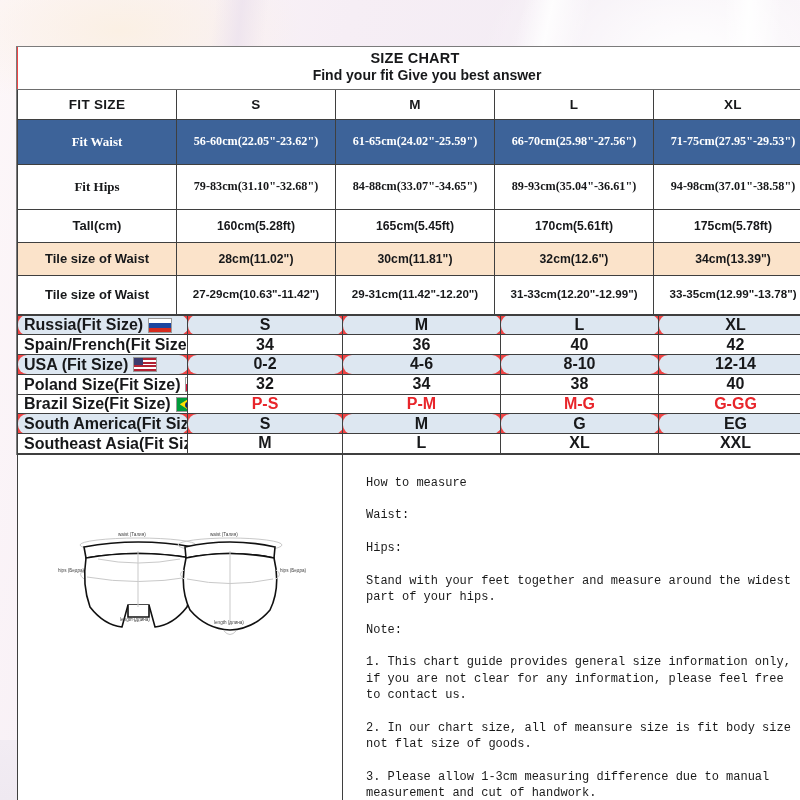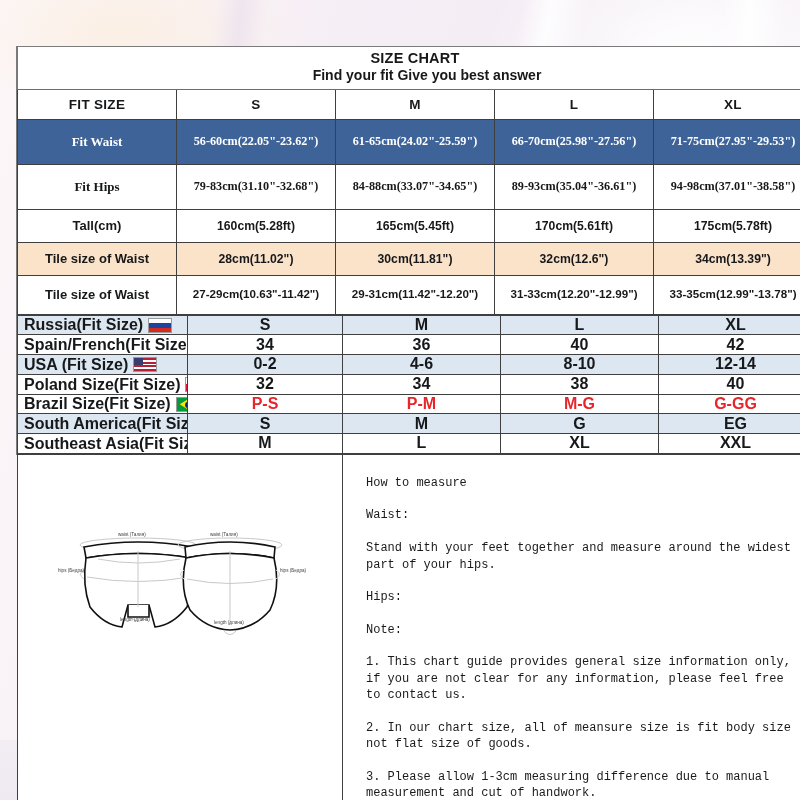--- a/index.html
+++ b/index.html
@@ -51,21 +51,21 @@
   .r-tall{height:45px;font-family:Liberation Serif, serif;}
   .r-mid{height:39px;}
   .r-sm{height:33px;}
   .lbl{font-size:13px;}
   .val{font-size:12.2px;}
   .val-sm{font-size:11.6px;}
   .wrapcell{line-height:1.25;}
   .clip{line-height:1.18;}
   .ctry-name{text-align:left;padding-left:6px;position:relative;white-space:nowrap;}
   .ctry-name .nm{display:inline-block;vertical-align:middle;}
-  .lightblue td{background:#dde7f1;}
+  .lightblue td{background:#dde7f1;border-radius:9px;}
   .plain td{background:#fff;}
   .redtxt{color:#e8252b;}
 
   .flag{display:inline-block;vertical-align:middle;margin-left:5px;
         width:22px;height:13px;border:1px solid #9a9a9a;position:relative;overflow:hidden;}
   .f-ru{background:linear-gradient(180deg,#fff 0 33.3%,#1b46a0 33.3% 66.6%,#d52b1e 66.6% 100%);}
   .f-us{background:repeating-linear-gradient(180deg,#b22234 0 1.9px,#fff 1.9px 3.7px);}
   .f-us:after{content:"";position:absolute;left:0;top:0;width:9px;height:7px;background:#3c3b6e;}
   .f-pl{background:linear-gradient(180deg,#fff 0 50%,#dc143c 50% 100%);}
   .f-ua{background:linear-gradient(180deg,#005bbb 0 50%,#ffd500 50% 100%);}
@@ -250,21 +250,21 @@
       <span class="dlabel" style="left:192px;top:77px;">waist (Талия)</span>
       <span class="dlabel" style="left:40px;top:113px;">hips (Бедра)</span>
       <span class="dlabel" style="left:262px;top:113px;">hips (Бедра)</span>
       <span class="dlabel" style="left:102px;top:162px;">length (длина)</span>
       <span class="dlabel" style="left:196px;top:165px;">length (длина)</span>
     </div>
 
     <div id="howto">
       <p>How to measure</p>
       <p>Waist:</p>
+      <p>Hips:</p>
       <p>Stand with your feet together and measure around the widest part of your hips.</p>
-      <p>Hips:</p>
       <p>Note:</p>
       <p>1. This chart guide provides general size information only, if you are not clear for any information, please feel free to contact us.</p>
       <p>2. In our chart size, all of meansure size is fit body size not flat size of goods.</p>
       <p>3. Please allow 1-3cm measuring difference due to manual measurement and cut of handwork.</p>
     </div>
   </div>
 </div>
 
 </body></html>

